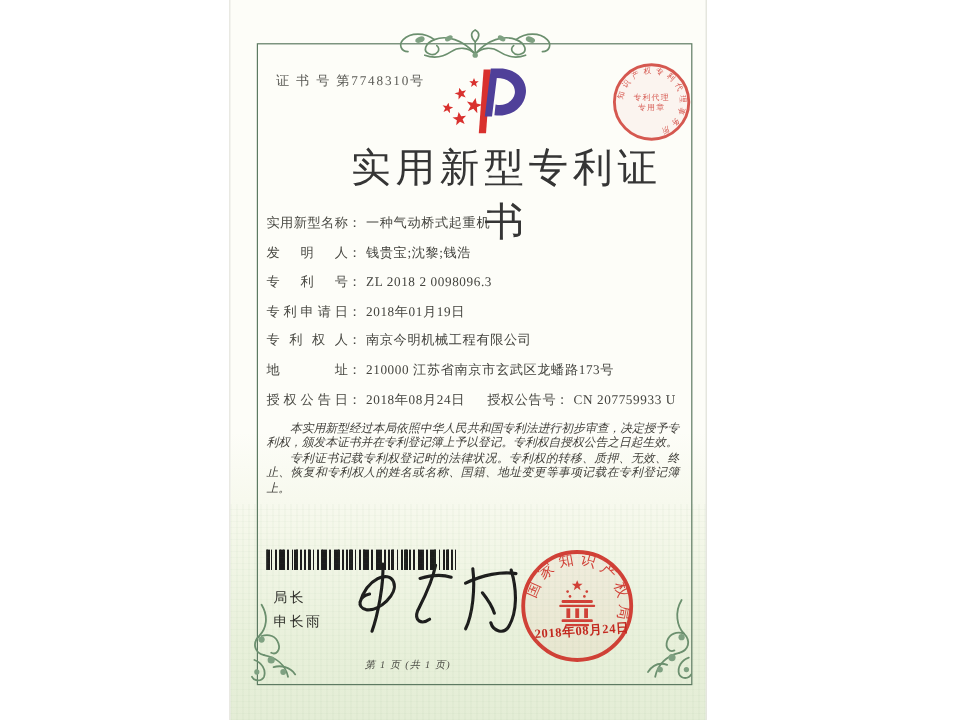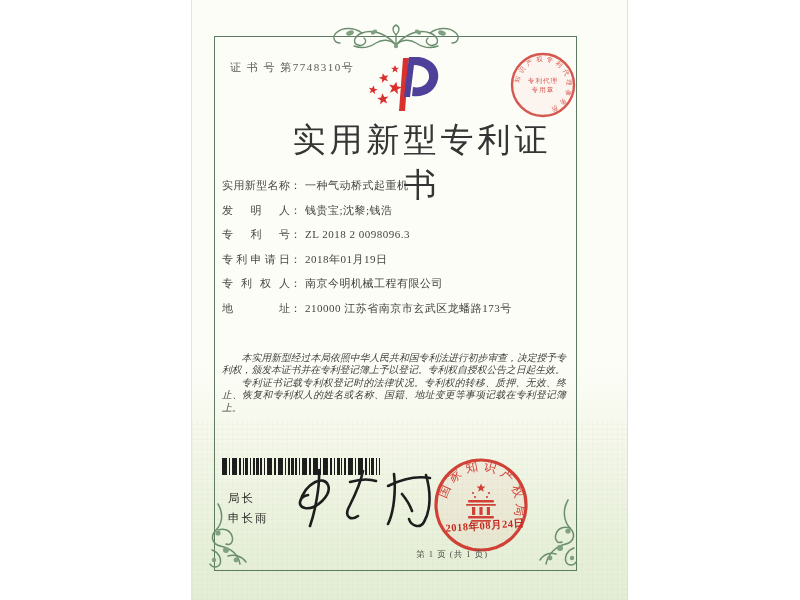--- a/index.html
+++ b/index.html
@@ -4,21 +4,21 @@
 <style>
   html,body{margin:0;padding:0;}
   body{
     width:800px;height:600px;position:relative;overflow:hidden;
     background:#ffffff;
     font-family:"Liberation Serif","DejaVu Serif",serif;
   }
   .paper{
     position:absolute;left:191px;top:0;width:396px;height:600px;
     background:linear-gradient(180deg,#fdfdf8 0%,#fdfdf8 60%,#f4f7e9 74%,#e8f0da 90%,#e4edd6 100%);
-    border-left:1px solid #e4e4dc;border-right:1px solid #dfe0d6;padding-left:39px;
+    border-left:1px solid #e4e4dc;border-right:1px solid #dfe0d6;
   }
   .paper::after{
     content:"";position:absolute;left:0;top:420px;width:100%;height:180px;
     background:
       repeating-linear-gradient(90deg,rgba(120,160,115,.12) 0 1px,transparent 1px 5px),
       repeating-linear-gradient(0deg,rgba(120,160,115,.10) 0 1px,transparent 1px 5px);
     opacity:.35;pointer-events:none;
   }
   .frame{
     position:absolute;left:22px;top:36px;width:361px;height:533px;
@@ -57,22 +57,22 @@
   .director div{height:20px;letter-spacing:2px;}
   .signature{position:absolute;left:92px;top:462px;width:168px;height:82px;}
   .seal-big{position:absolute;left:239px;top:455px;width:100px;height:100px;opacity:.92;}
   .seal-date{
     position:absolute;left:224px;top:519px;width:138px;text-align:center;
     color:#c4281f;font-size:10.5px;font-weight:bold;letter-spacing:.5px;
     transform:rotate(-4deg);
   }
   .seal-agency{position:absolute;left:316px;top:50px;width:70px;height:70px;opacity:.85;}
   .footer{
-    position:absolute;left:136px;top:549px;width:160px;text-align:right;
-    font-size:8.5px;color:#4c4c46;letter-spacing:1px;
+    position:absolute;left:112px;top:549px;width:160px;text-align:left;
+    font-size:8.5px;color:#4c4c46;letter-spacing:1px;font-style:italic;
   }
   svg{display:block;}
 </style>
 </head>
 <body>
 
 <div class="paper">
 
   <div class="frame"></div>
 
@@ -157,20 +157,26 @@
       <span class="labwrap"><span class="lab">专利号</span></span><span class="val">ZL 2018 2 0098096.3</span>
     </div>
     <div class="frow">
       <span class="labwrap"><span class="lab">专利申请日</span></span><span class="val">2018年01月19日</span>
     </div>
     <div class="frow">
       <span class="labwrap"><span class="lab">专利权人</span></span><span class="val">南京今明机械工程有限公司</span>
     </div>
     <div class="frow">
       <span class="labwrap"><span class="lab">地址</span></span><span class="val">210000 江苏省南京市玄武区龙蟠路173号</span>
+    </div>
+    <div class="frow">
+      <span class="labwrap"><span class="lab">授权公告日</span></span><span class="val">2018年08月24日</span>
+      <span class="grant-no">
+        <span class="labwrap"><span class="lab" style="width:57px">授权公告号</span></span><span class="val">CN 207759933 U</span>
+      </span>
     </div>
   </div>
 
   <div class="paras">
     <p>本实用新型经过本局依照中华人民共和国专利法进行初步审查，决定授予专利权，颁发本证书并在专利登记簿上予以登记。专利权自授权公告之日起生效。</p>
     <p>专利证书记载专利权登记时的法律状况。专利权的转移、质押、无效、终止、恢复和专利权人的姓名或名称、国籍、地址变更等事项记载在专利登记簿上。</p>
   </div>
 
   <div class="barcode"></div>
 

